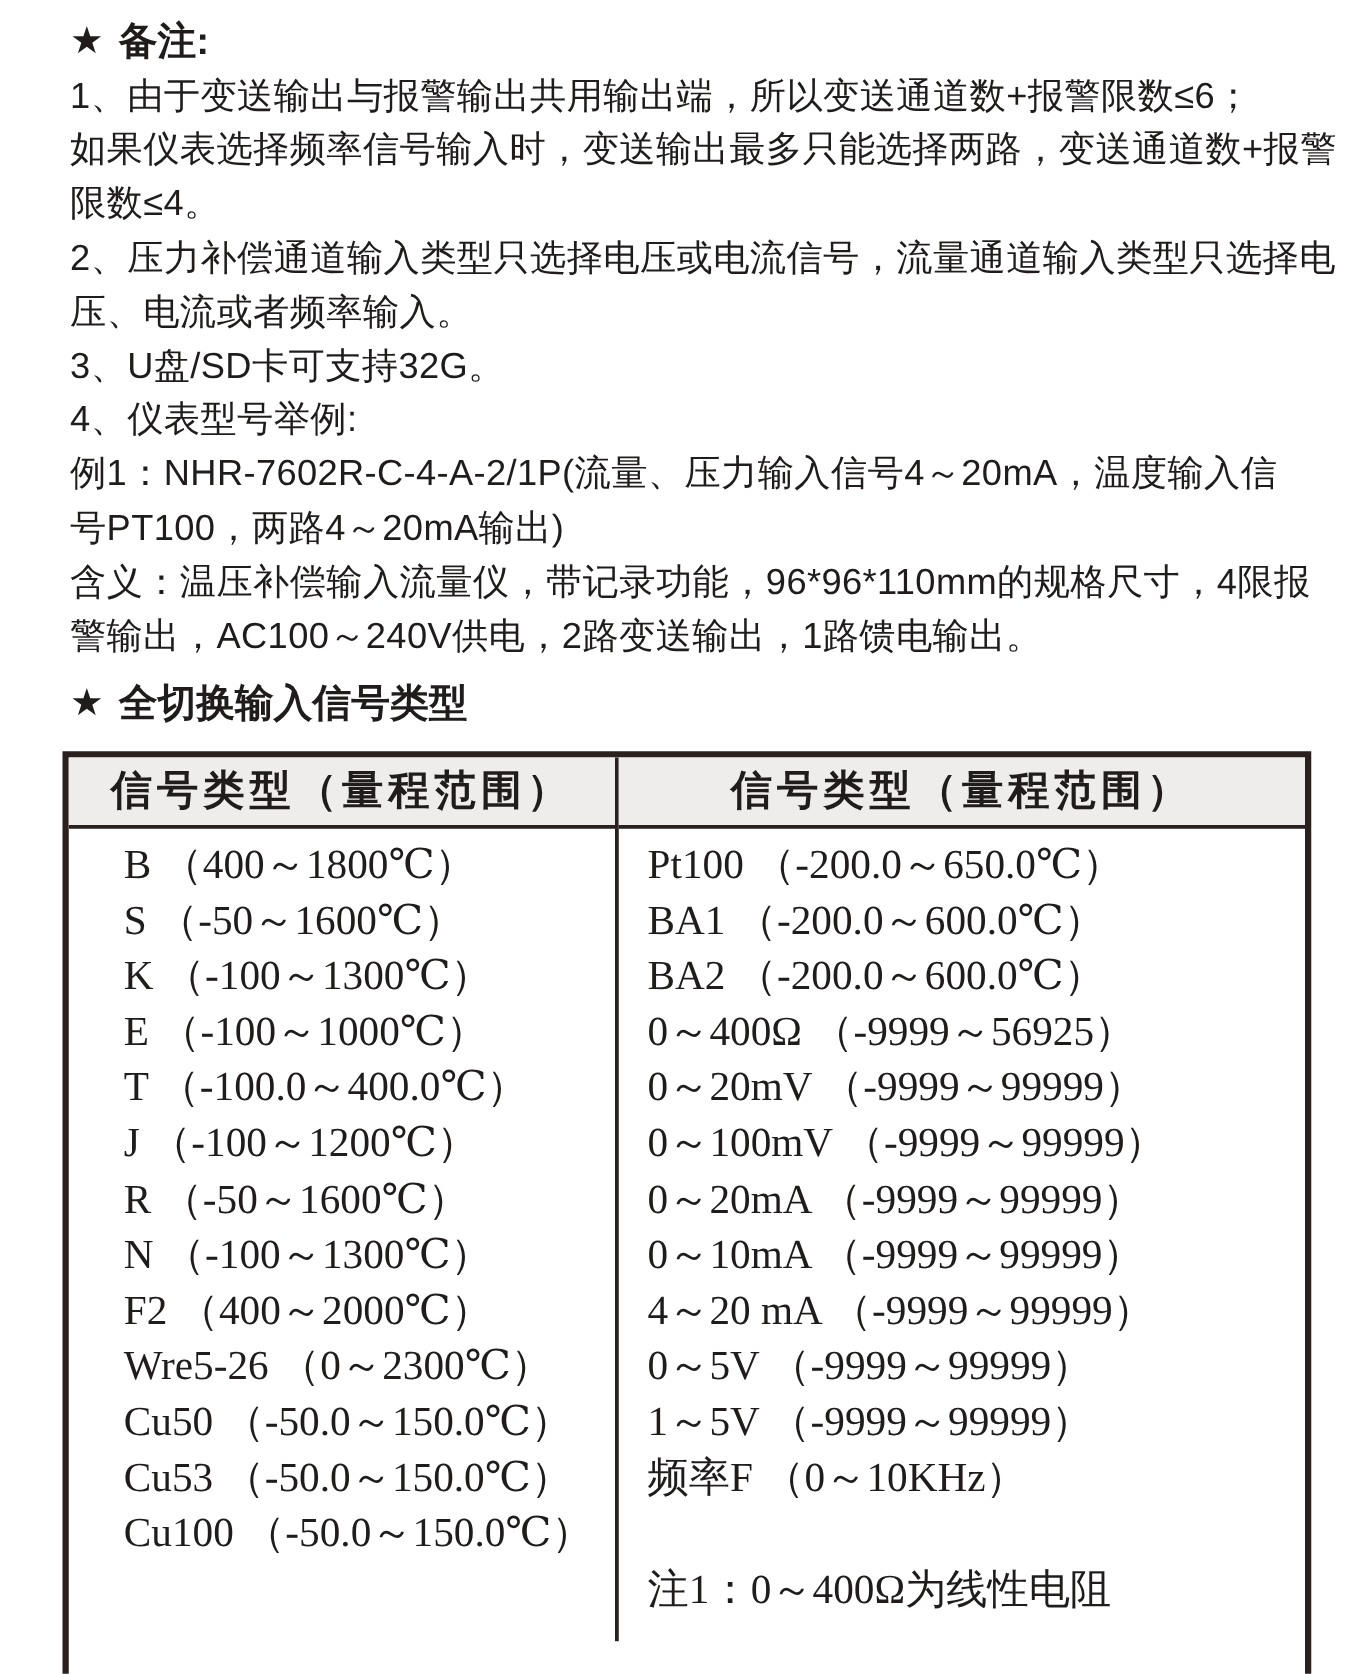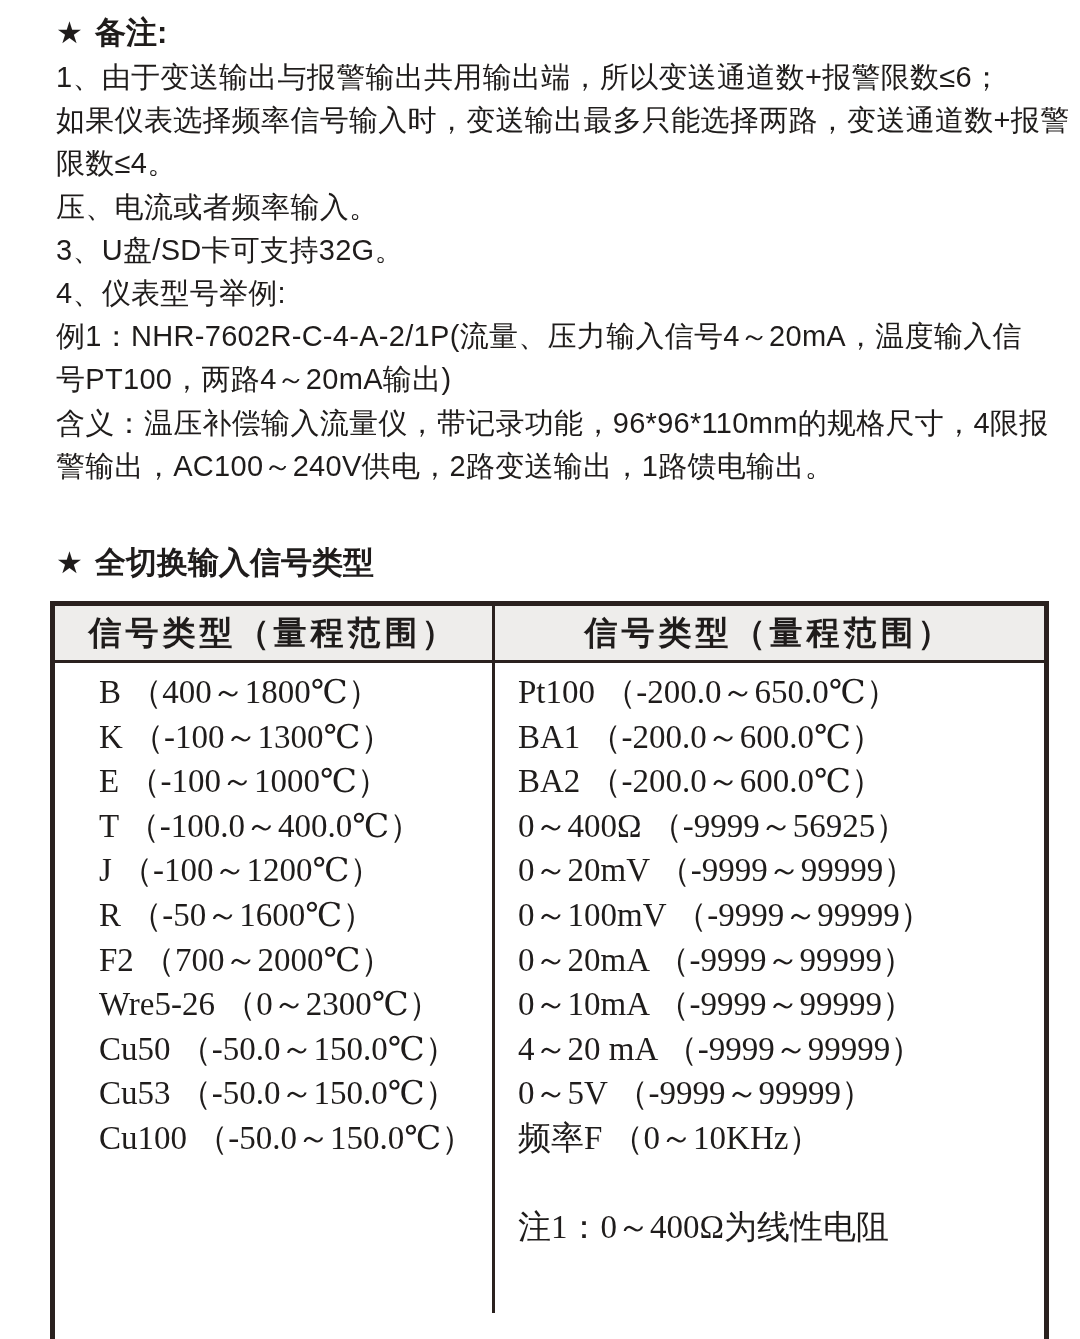--- a/index.html
+++ b/index.html
@@ -63,20 +63,21 @@
 <div class="page">
 
   <div class="notes">
     <div class="notes-title">
       <span class="star">★</span>
       <span>备注:</span>
     </div>
     <div class="note-line">1、由于变送输出与报警输出共用输出端，所以变送通道数+报警限数≤6；</div>
     <div class="note-line">如果仪表选择频率信号输入时，变送输出最多只能选择两路，变送通道数+报警</div>
     <div class="note-line">限数≤4。</div>
+    <div class="note-line">2、压力补偿通道输入类型只选择电压或电流信号，流量通道输入类型只选择电</div>
     <div class="note-line">压、电流或者频率输入。</div>
     <div class="note-line">3、U盘/SD卡可支持32G。</div>
     <div class="note-line">4、仪表型号举例:</div>
     <div class="note-line">例1：NHR-7602R-C-4-A-2/1P(流量、压力输入信号4～20mA，温度输入信</div>
     <div class="note-line">号PT100，两路4～20mA输出)</div>
     <div class="note-line">含义：温压补偿输入流量仪，带记录功能，96*96*110mm的规格尺寸，4限报</div>
     <div class="note-line">警输出，AC100～240V供电，2路变送输出，1路馈电输出。</div>
   </div>
 
   <div class="section-heading">
@@ -85,42 +86,45 @@
   </div>
 
   <div class="signal-table">
     <div class="thead">
       <div class="th th-left">信号类型（量程范围）</div>
       <div class="th">信号类型（量程范围）</div>
     </div>
     <div class="tbody">
       <div class="tcol tcol-left">
         <div class="trow">B （400～1800℃）</div>
+        <div class="trow">S （-50～1600℃）</div>
         <div class="trow">K （-100～1300℃）</div>
         <div class="trow">E （-100～1000℃）</div>
         <div class="trow">T （-100.0～400.0℃）</div>
         <div class="trow">J （-100～1200℃）</div>
         <div class="trow">R （-50～1600℃）</div>
-        <div class="trow">F2 （700～2000℃）</div>
+        <div class="trow">N （-100～1300℃）</div>
+        <div class="trow">F2 （400～2000℃）</div>
         <div class="trow">Wre5-26 （0～2300℃）</div>
         <div class="trow">Cu50 （-50.0～150.0℃）</div>
         <div class="trow">Cu53 （-50.0～150.0℃）</div>
         <div class="trow">Cu100 （-50.0～150.0℃）</div>
       </div>
       <div class="tcol">
         <div class="trow">Pt100 （-200.0～650.0℃）</div>
         <div class="trow">BA1 （-200.0～600.0℃）</div>
         <div class="trow">BA2 （-200.0～600.0℃）</div>
         <div class="trow">0～400Ω （-9999～56925）</div>
         <div class="trow">0～20mV （-9999～99999）</div>
         <div class="trow">0～100mV （-9999～99999）</div>
         <div class="trow">0～20mA （-9999～99999）</div>
         <div class="trow">0～10mA （-9999～99999）</div>
         <div class="trow">4～20 mA （-9999～99999）</div>
         <div class="trow">0～5V （-9999～99999）</div>
+        <div class="trow">1～5V （-9999～99999）</div>
         <div class="trow">频率F （0～10KHz）</div>
         <div class="trow"></div>
         <div class="trow">注1：0～400Ω为线性电阻</div>
       </div>
     </div>
   </div>
 
 </div>
 
 </body></html>

